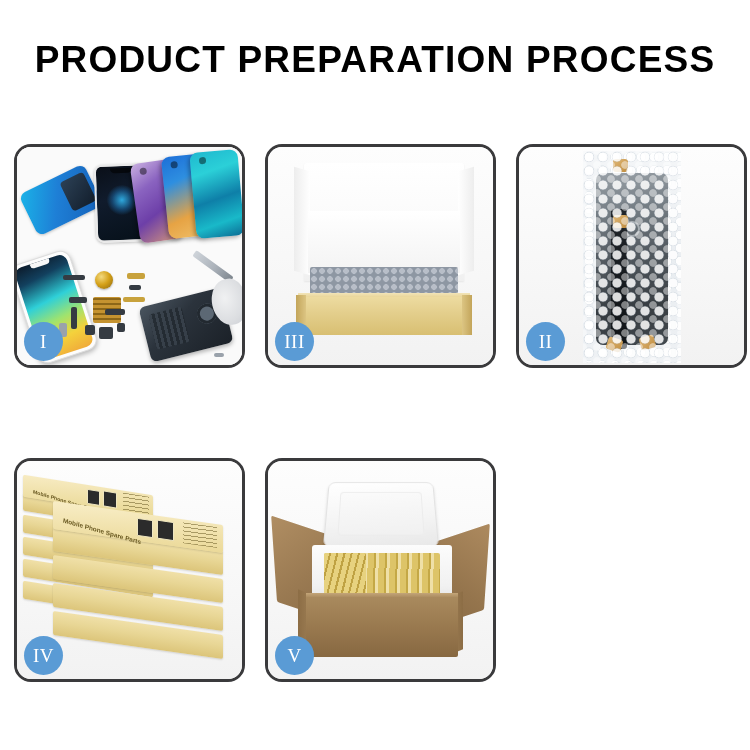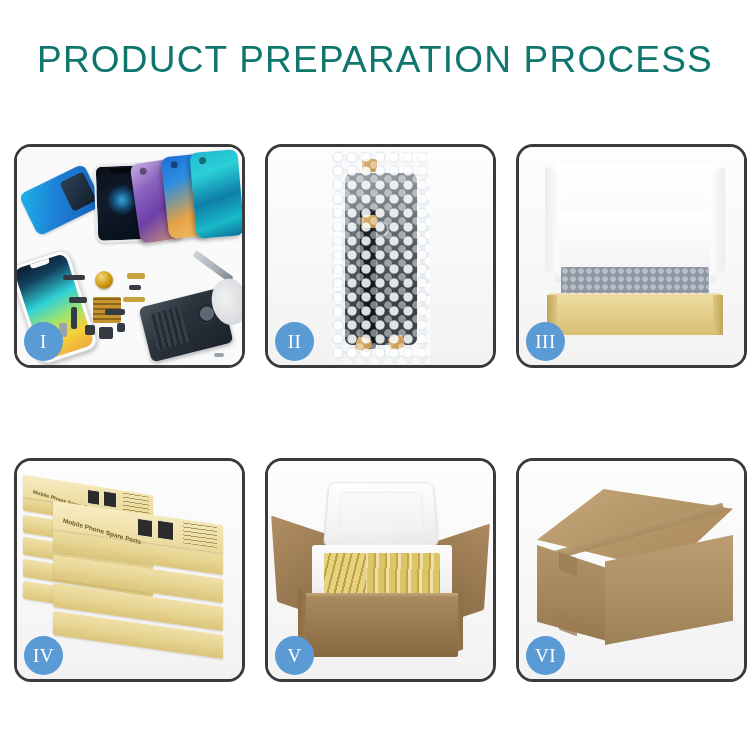--- a/index.html
+++ b/index.html
@@ -12,23 +12,23 @@
     overflow: hidden;
     position: relative;
   }
 
   
   .header { width: 750px; padding-top: 38px; text-align: center; }
 
   .main-title {
     font-family: "Liberation Sans", sans-serif;
     font-size: 37px;
-    font-weight: 400;
+    font-weight: 700;
     letter-spacing: 1.2px;
-    color: #0f766e;
+    color: #000000;
     line-height: 44px;
     white-space: nowrap;
   }
 
   .sub-title {
     font-family: "Liberation Sans", sans-serif;
     font-size: 15.5px;
     font-weight: 400;
     color: #1a1a1a;
     line-height: 24px;
@@ -440,42 +440,42 @@
       <div class="prt gold" style="left:106px;top:150px;width:22px;height:5px;"></div>
       <div class="prt light" style="right:18px;bottom:8px;width:10px;height:4px;"></div>
       <div class="p1-driver"></div>
       <div class="p1-hand"></div>
     </div>
     <div class="badge">I</div>
   </div>
 
   <div class="panel">
     <div class="panel-stage">
+      <div class="p3-lid"></div>
+      <div class="p3-foam"></div>
+      <div class="p3-bubble"></div>
+      <div class="p3-rim"></div>
+      <div class="p3-boxfront"></div>
+    </div>
+    <div class="badge">III</div>
+  </div>
+
+  <div class="panel">
+    <div class="panel-stage">
       <div class="p2-bag">
         <div class="p2-part"></div>
         <div class="p2-flex"></div>
         <div class="p2-tape p2-t1"></div>
         <div class="p2-tape p2-t2"></div>
         <div class="p2-tape p2-t3"></div>
         <div class="p2-tape p2-t4"></div>
         <div class="p2-bubbles"></div>
       </div>
     </div>
     <div class="badge">II</div>
-  </div>
-
-  <div class="panel">
-    <div class="panel-stage">
-      <div class="p3-lid"></div>
-      <div class="p3-foam"></div>
-      <div class="p3-bubble"></div>
-      <div class="p3-rim"></div>
-      <div class="p3-boxfront"></div>
-    </div>
-    <div class="badge">III</div>
   </div>
 
   <div class="panel">
     <div class="panel-stage">
       <div class="bx p4-l5"></div>
       <div class="bx p4-l4"></div>
       <div class="bx p4-l3"></div>
       <div class="bx p4-l2"></div>
       <div class="bx p4-l1"></div>
       <div class="bx p4-ltop">
@@ -508,25 +508,14 @@
       <div class="p5-contents"></div>
       <div class="p5-contents2"></div>
       <div class="p5-frontL"></div>
       <div class="p5-frontR"></div>
       <div class="p5-rim"></div>
       <div class="p5-front"></div>
     </div>
     <div class="badge">V</div>
   </div>
 
-  <div class="panel">
-    <div class="panel-stage">
-      <div class="p6-top"></div>
-      <div class="p6-seam"></div>
-      <div class="p6-left"></div>
-      <div class="p6-right"></div>
-      <div class="p6-tab p6-tab1"></div>
-      <div class="p6-tab p6-tab2"></div>
-    </div>
-    <div class="badge">VI</div>
-  </div>
 
 </div>
 
 </body></html>

